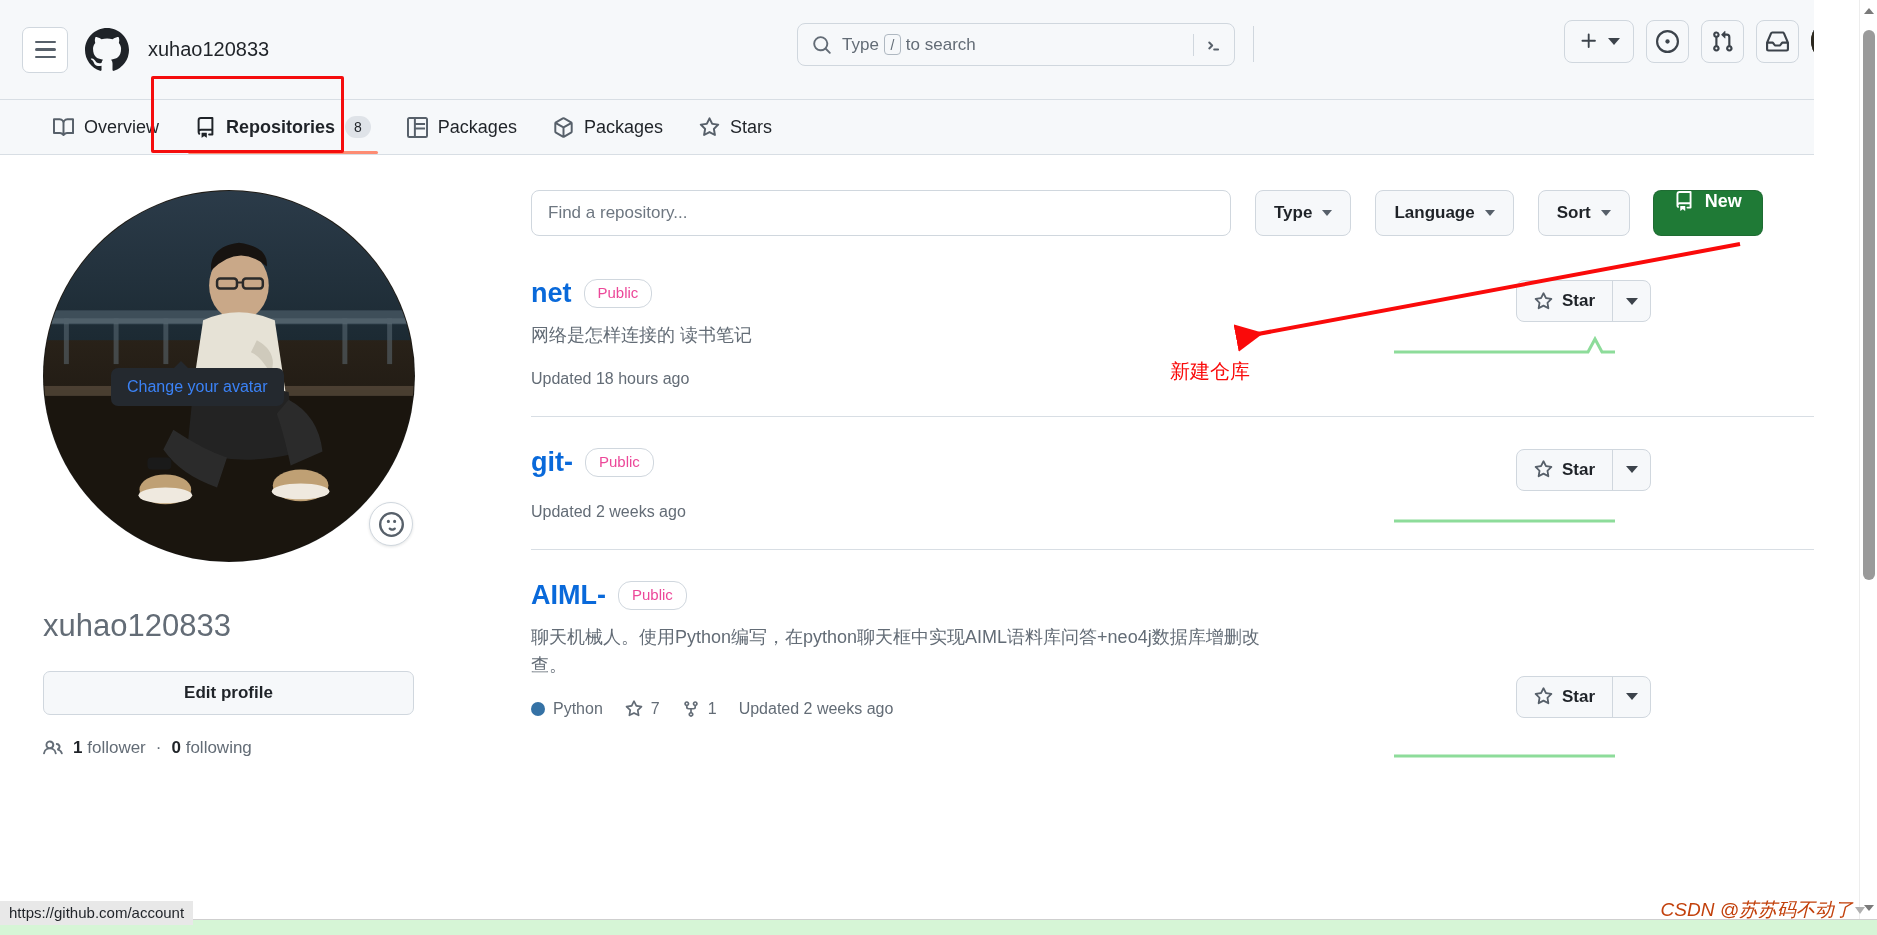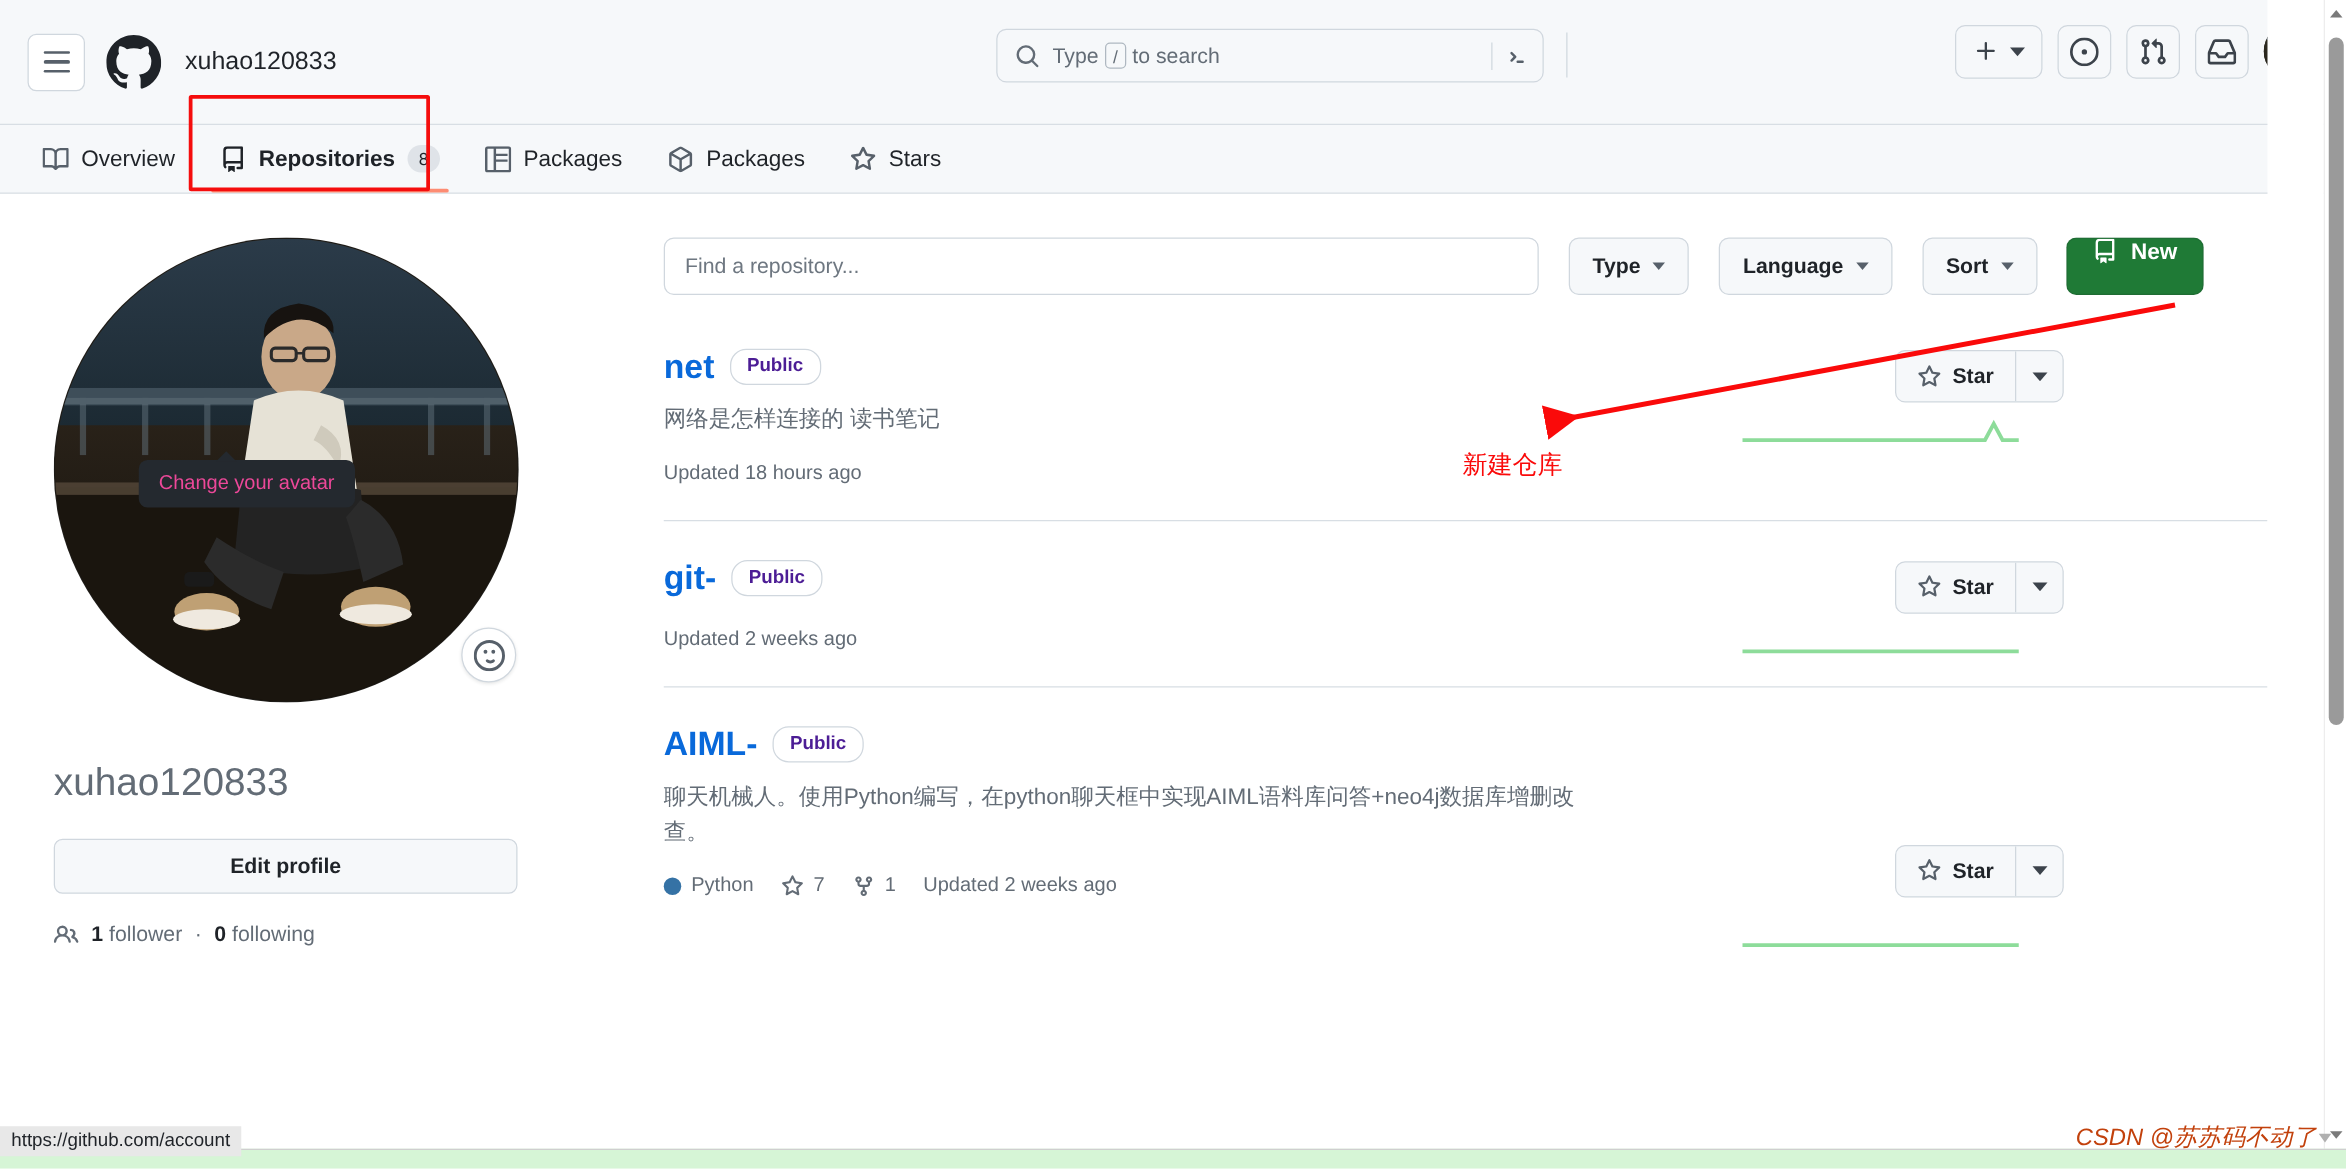--- a/index.html
+++ b/index.html
@@ -76,21 +76,21 @@
     background: #2a2318; position: relative;
   }
 
   
   .tabbar {
     position: absolute; top: 100px; left: 0;
     width: 1859px; height: 55px;
     background: #f6f8fa;
     border-bottom: 1px solid #d8dee4;
     display: flex; align-items: flex-start;
-    padding-left: 19px;
+    padding-left: 38px;
   }
   .tab {
     height: 54px; display: flex; align-items: center; gap: 10px;
     padding: 0 15px; margin-right: 6px;
     font-size: 18px; color: #1f2328; cursor: pointer;
     position: relative; white-space: nowrap;
   }
   .tab.active { font-weight: 700; }
   .tab.active::after {
     content:""; position: absolute; left: 8px; right: 8px; bottom: 0;
@@ -122,21 +122,21 @@
     background: #ffffff; border: 1px solid #d0d7de;
     display: flex; align-items: center; justify-content: center;
     cursor: pointer; box-shadow: 0 1px 3px rgba(27,31,36,0.12); z-index: 5;
   }
   .username-big {
     margin-top: 45px; font-size: 31px; color: #636c76; font-weight: 300;
     line-height: 1.2; white-space: nowrap;
   }
   .tooltip {
     position: absolute; left: 111px; top: 368px;
-    background: #24292f; color: #ec4899;
+    background: #24292f; color: #3b82f6;
     font-size: 16px; padding: 10px 16px; border-radius: 7px;
     white-space: nowrap; z-index: 20;
   }
   .tooltip::before {
     content:""; position: absolute; top: -7px; left: 62px;
     border-left: 8px solid transparent; border-right: 8px solid transparent;
     border-bottom: 8px solid #24292f;
   }
   .edit-profile {
     margin-top: 27px; width: 371px; height: 44px;
@@ -188,22 +188,22 @@
   }
   .repo-row:last-child { border-bottom: none; align-items: flex-end; }
   .repo-left { flex: 1; min-width: 0; padding-right: 20px; }
   .repo-title-line { display: flex; align-items: center; gap: 12px; }
   .repo-name {
     font-size: 27px; color: #0969da; font-weight: 700;
     text-decoration: none; cursor: pointer; white-space: nowrap;
   }
   .repo-badge {
     border: 1px solid #d0d7de; border-radius: 13px;
-    color: #4c1d95; font-size: 15px; padding: 2px 13px 3px;
-    line-height: 1.45; white-space: nowrap; font-weight: bold;
+    color: #ec4899; font-size: 15px; padding: 2px 13px 3px;
+    line-height: 1.45; white-space: nowrap;
   }
   .repo-desc {
     margin-top: 13px; font-size: 18px; color: #636c76;
     line-height: 1.55; max-width: 740px;
   }
   .repo-meta {
     margin-top: 20px; display: flex; align-items: center; gap: 22px;
     font-size: 16px; color: #636c76; white-space: nowrap;
   }
   .meta-item { display: flex; align-items: center; gap: 8px; }

